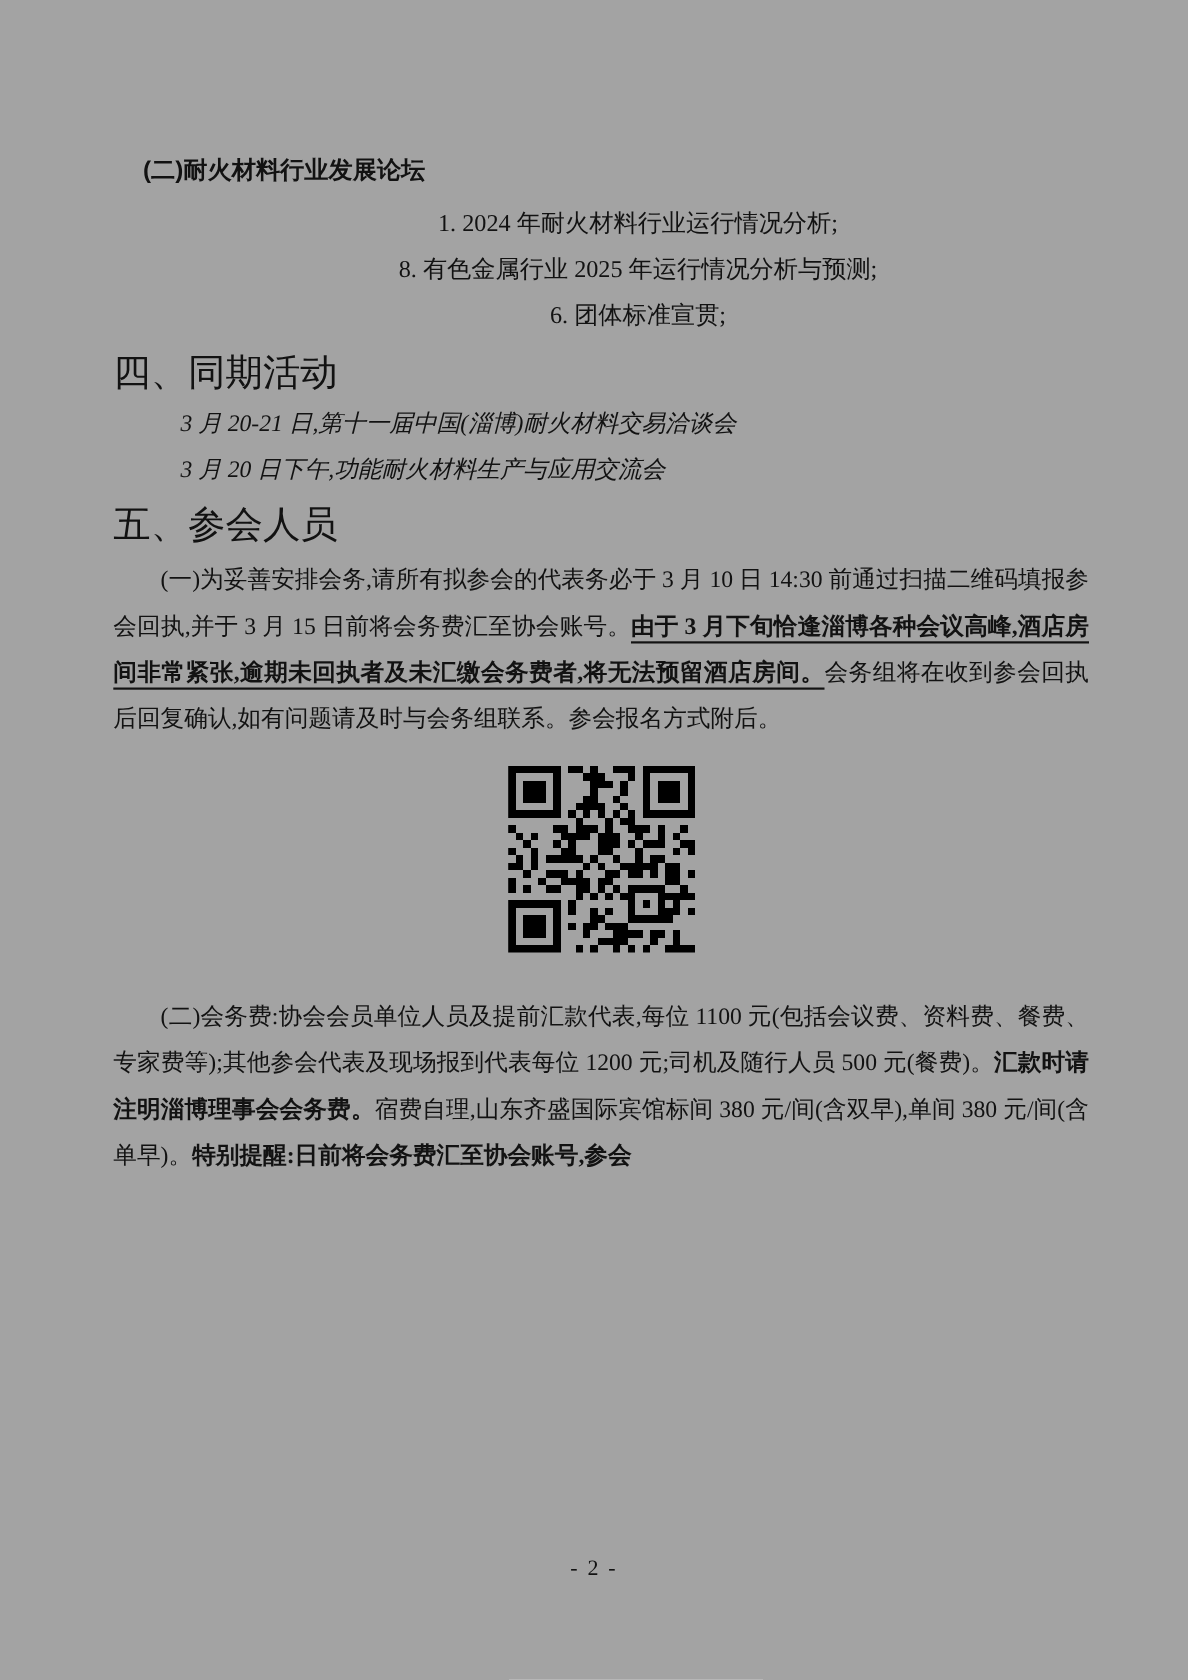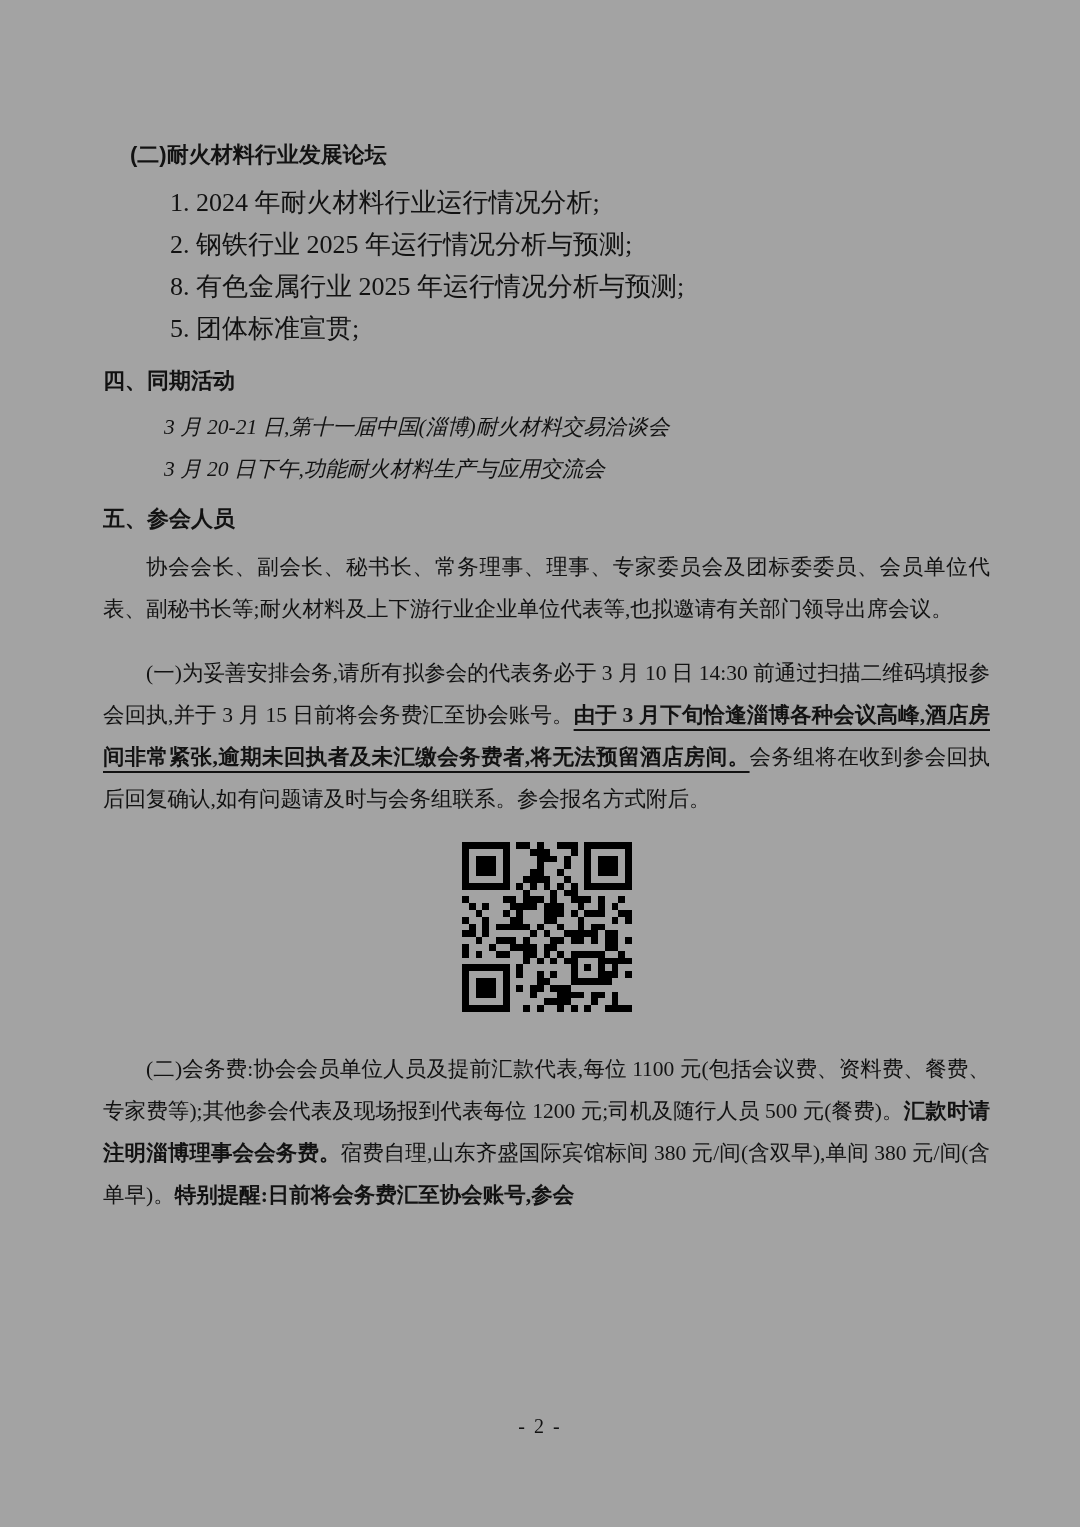--- a/index.html
+++ b/index.html
@@ -19,32 +19,33 @@
   }
   .h-sub{
     font-family:"Liberation Sans","DejaVu Sans",sans-serif;
     font-weight:700;
     font-size:22px;
     line-height:30px;
     margin-left:27px;
   }
   .h-main{
     font-family:"Liberation Sans","DejaVu Sans",sans-serif;
-    font-weight:700;
-    font-size:22px;
+    font-weight:400;
+    font-size:34px;
     line-height:34px;
   }
   .h-act{margin-top:14px;}
   .h-att{margin-top:12px;}
   .h-log{margin-top:14px;}
   .forum-list{margin:12px 0 0 67px;}
   .forum-list .item{
-    font-size:26px;
+    font-size:22px;
     line-height:42px;
     white-space:nowrap;
+    text-align:center;
   }
   .indent-lines{margin-top:8px;}
   .indent-lines .line{
     font-size:21.5px;
     line-height:42px;
     margin-left:61px;
     white-space:nowrap;
     font-style:italic;
   }
   .para{
@@ -81,35 +82,33 @@
 </style>
 </head>
 <body>
 
 <div class="page">
 
   <div class="h-sub">(二)耐火材料行业发展论坛</div>
 
   <div class="forum-list">
     <div class="item">1. 2024 年耐火材料行业运行情况分析;</div>
-    <div class="item">2. 钢铁行业 2025 年运行情况分析与预测;</div>
     <div class="item">8. 有色金属行业 2025 年运行情况分析与预测;</div>
-    <div class="item">5. 团体标准宣贯;</div>
+    <div class="item">6. 团体标准宣贯;</div>
   </div>
 
   <div class="h-main h-act">四、同期活动</div>
 
   <div class="indent-lines">
     <div class="line">3 月 20-21 日,第十一届中国(淄博)耐火材料交易洽谈会</div>
     <div class="line">3 月 20 日下午,功能耐火材料生产与应用交流会</div>
   </div>
 
   <div class="h-main h-att">五、参会人员</div>
 
-  <p class="para">协会会长、副会长、秘书长、常务理事、理事、专家委员会及团标委委员、会员单位代表、副秘书长等;耐火材料及上下游行业企业单位代表等,也拟邀请有关部门领导出席会议。</p>
 
 
   <p class="para reg"><span>(一)为妥善安排会务,请所有拟参会的代表务必于 3 月 10 日 14:30 前通过扫描二维码填报参会回执,并于 3 月 15 日前将会务费汇至协会账号。</span><span class="bold-underline">由于 3 月下旬恰逢淄博各种会议高峰,酒店房间非常紧张,逾期未回执者及未汇缴会务费者,将无法预留酒店房间。</span><span>会务组将在收到参会回执后回复确认,如有问题请及时与会务组联系。参会报名方式附后。</span></p>
 
   <div class="qr-wrap">
     <svg id="qr" width="170" height="170" viewBox="0 0 25 25" shape-rendering="crispEdges" xmlns="http://www.w3.org/2000/svg">
         <rect x="0" y="0" width="1" height="1" fill="#000000"></rect>
         <rect x="1" y="0" width="1" height="1" fill="#000000"></rect>
         <rect x="2" y="0" width="1" height="1" fill="#000000"></rect>
         <rect x="3" y="0" width="1" height="1" fill="#000000"></rect>

